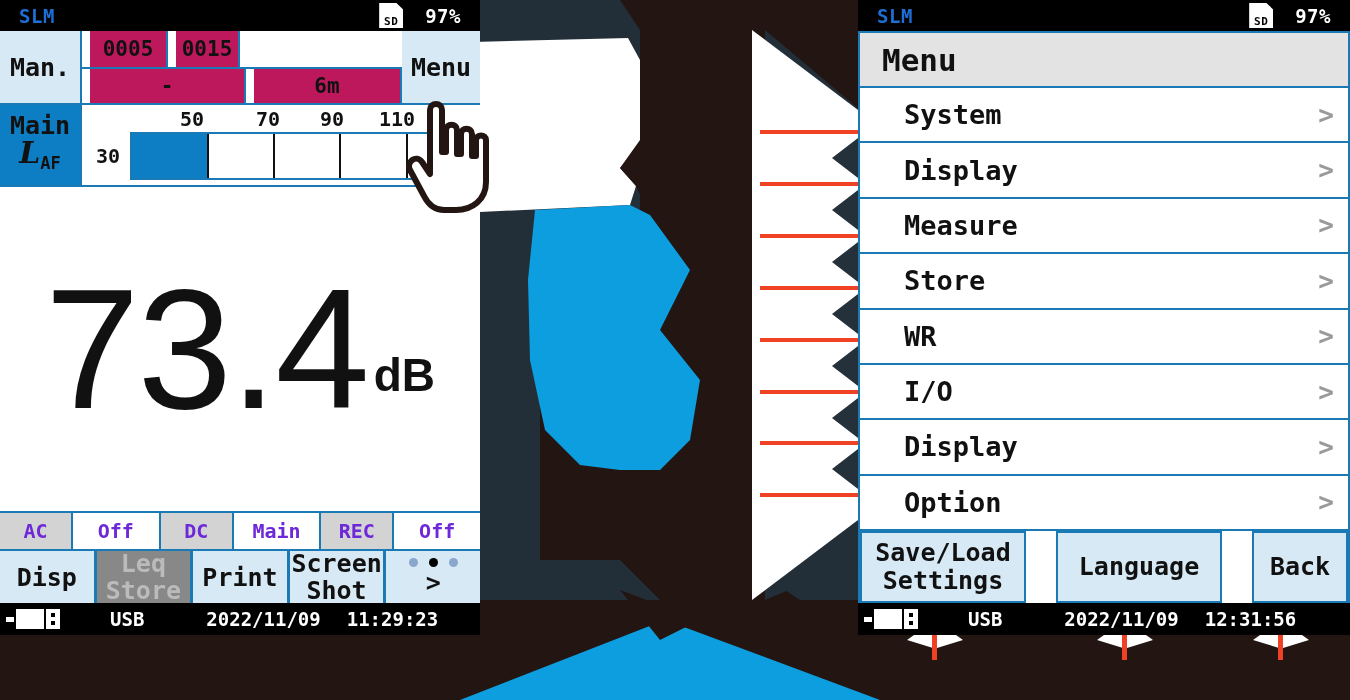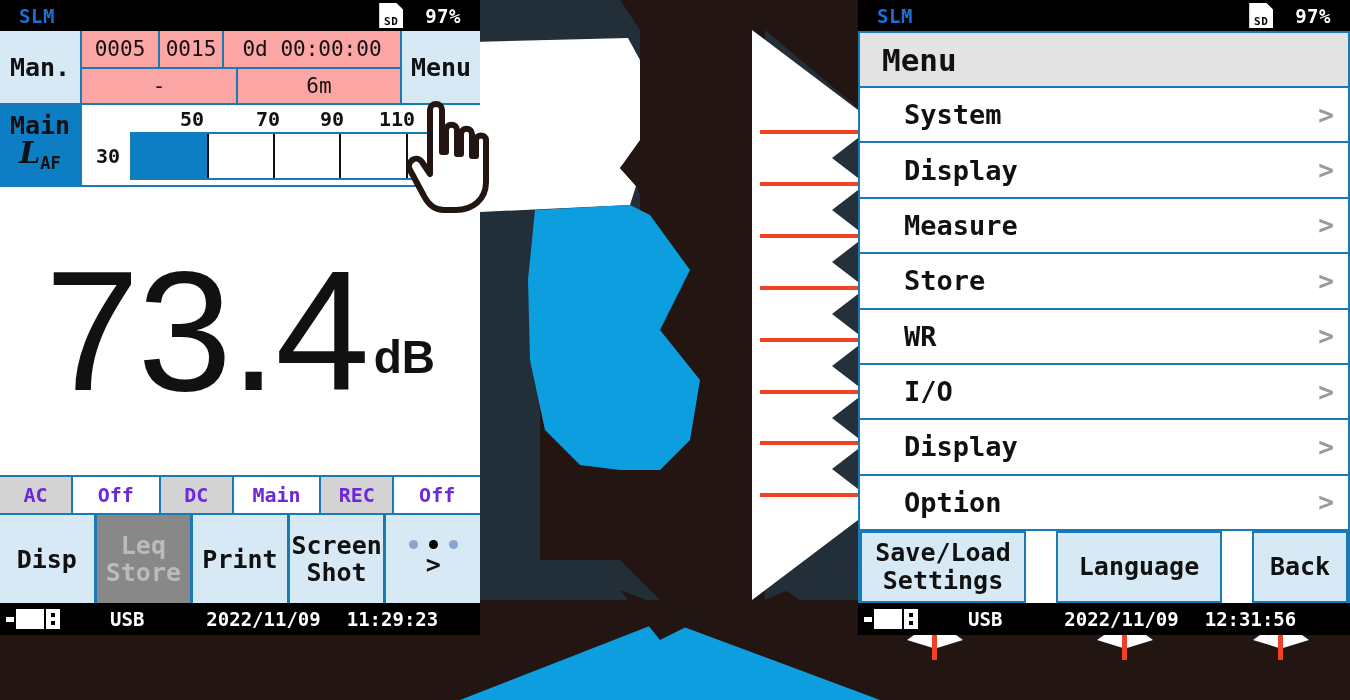--- a/index.html
+++ b/index.html
@@ -59,22 +59,22 @@
   .man-cell {
     width:82px; background:#d7e9f4; display:flex; align-items:center;
     justify-content:center; font-size:25px; font-weight:bold; color:#111;
     border-right:2px solid #1a7ab5;
   }
   .top-mid { flex:1; display:flex; flex-direction:column; }
   .tm-row { display:flex; height:36px; }
   .tm-row + .tm-row { border-top:2px solid #1a7ab5; }
   .tm-cell {
     display:flex; align-items:center; justify-content:center;
-    font-size:21px; font-weight:normal; color:#111;
-    border-right:2px solid #1a7ab5; background:#fca5a5;
+    font-size:21px; font-weight:bold; color:#111;
+    border-right:2px solid #1a7ab5; background:#be185d;margin-left:8px;
   }
   .c-0005 { width:78px; }
   .c-0015 { width:64px; }
   .c-elapsed { flex:1; }
   .c-dash { width:156px; }
   .c-interval { flex:1; }
   .menu-cell {
     width:78px; background:#d7e9f4; display:flex; align-items:center;
     justify-content:center; font-size:25px; font-weight:bold; color:#111;
   }
@@ -116,21 +116,21 @@
 
   .io-row { display:flex; height:38px; border-bottom:2px solid #1a7ab5; }
   .io-cell {
     display:flex; align-items:center; justify-content:center;
     font-size:20px; font-weight:bold; color:#6d28d9; border-right:2px solid #1a7ab5;
   }
   .io-label { background:#d3d3d3; width:73px; }
   .io-value { background:#fff; flex:1; }
   .io-row .io-cell:last-child { border-right:0; }
 
-  .softkeys { display:flex; height:88px; }
+  .softkeys { display:flex; height:52px; }
   .sk {
     flex:1; background:#d7e9f4; border-right:3px solid #1a7ab5;
     display:flex; flex-direction:column; align-items:center; justify-content:center;
     font-size:25px; font-weight:bold; color:#111; line-height:27px; text-align:center;
   }
   .sk:last-child { border-right:0; }
   .sk.disabled { background:#888; color:#bbb; }
   .sk .dots { display:flex; gap:11px; margin-bottom:2px; }
   .sk .dots i { width:9px; height:9px; border-radius:50%; background:#8aa6cc; display:block; }
   .sk .dots i.on { background:#000; }
@@ -239,21 +239,20 @@
     </div>
 
     <div class="lcd">
 
       <div class="top-grid">
         <div class="man-cell">Man.</div>
         <div class="top-mid">
           <div class="tm-row">
             <div class="tm-cell c-0005">0005</div>
             <div class="tm-cell c-0015">0015</div>
-            <div class="tm-cell c-elapsed">0d 00:00:00</div>
           </div>
           <div class="tm-row">
             <div class="tm-cell c-dash">-</div>
             <div class="tm-cell c-interval">6m</div>
           </div>
         </div>
         <div class="menu-cell">Menu</div>
       </div>
 
       <div class="mid-grid">

